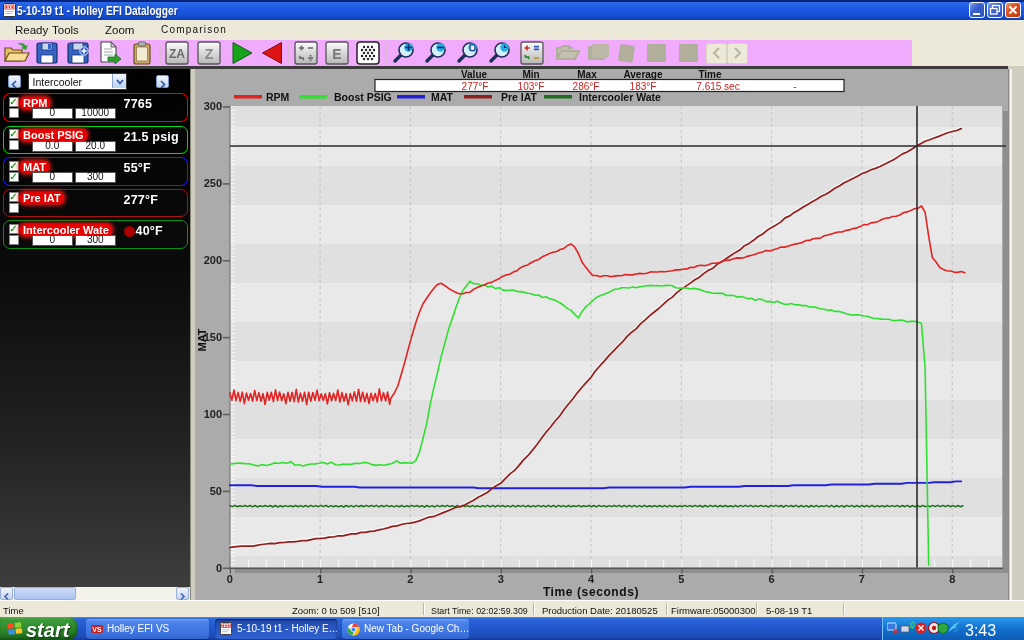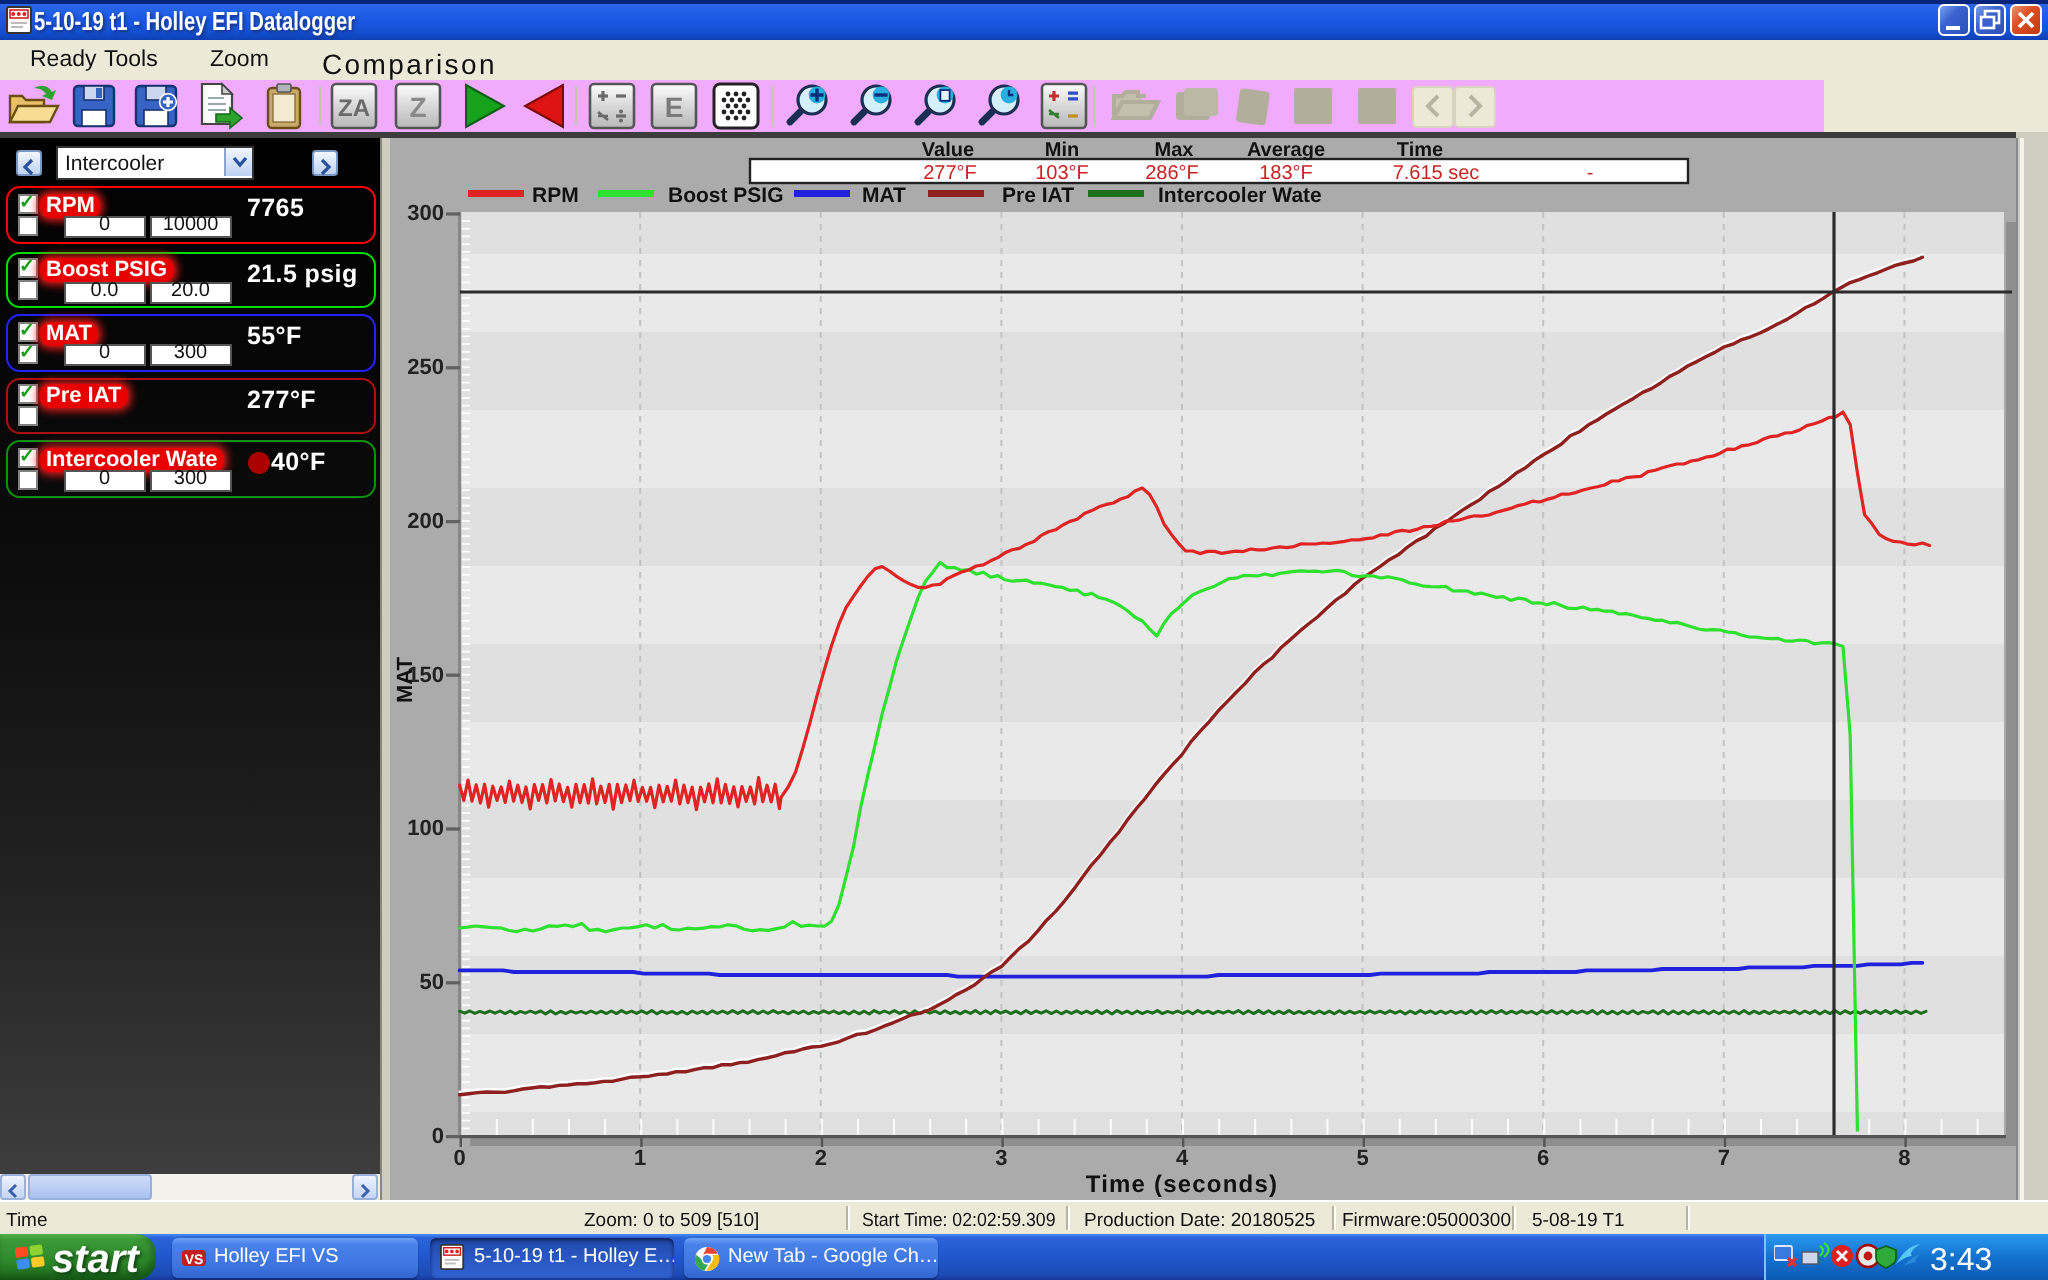--- a/index.html
+++ b/index.html
@@ -34,21 +34,21 @@
    <svg width="14" height="14" style="position:absolute;left:0;top:0">
         <path d="M3.5 3.5 L10.5 10.5 M10.5 3.5 L3.5 10.5" stroke="#fff" stroke-width="1.8"></path>
       </svg>
     </div>
 </div>
 
 <div class="abs" style="left:0;top:20px;width:1024px;height:20px;background:#ece9d8">
  <span class="abs" style="left:15px;top:4px;font-size:11.5px;color:#111">Ready</span>
  <span class="abs" style="left:52px;top:4px;font-size:11.5px;color:#111">Tools</span>
  <span class="abs" style="left:105px;top:4px;font-size:11.5px;color:#111">Zoom</span>
- <span class="abs" style="left:161px;top:4px;font-size:14px;color:#111;letter-spacing:1.2px">Comparison</span>
+ <span class="abs" style="left:161px;top:4px;font-size:10px;color:#111;letter-spacing:1.2px">Comparison</span>
 </div>
 
 <div class="abs" style="left:0;top:40px;width:912px;height:26px;background:#f0abfc">
 <svg width="1024" height="26" style="position:absolute;left:0;top:0">
 
  <g stroke="#c8c4b0">
         <line x1="160" y1="3" x2="160" y2="23"></line>
         <line x1="288" y1="3" x2="288" y2="23"></line>
         <line x1="386" y1="3" x2="386" y2="23"></line>
         <line x1="547" y1="3" x2="547" y2="23"></line>

